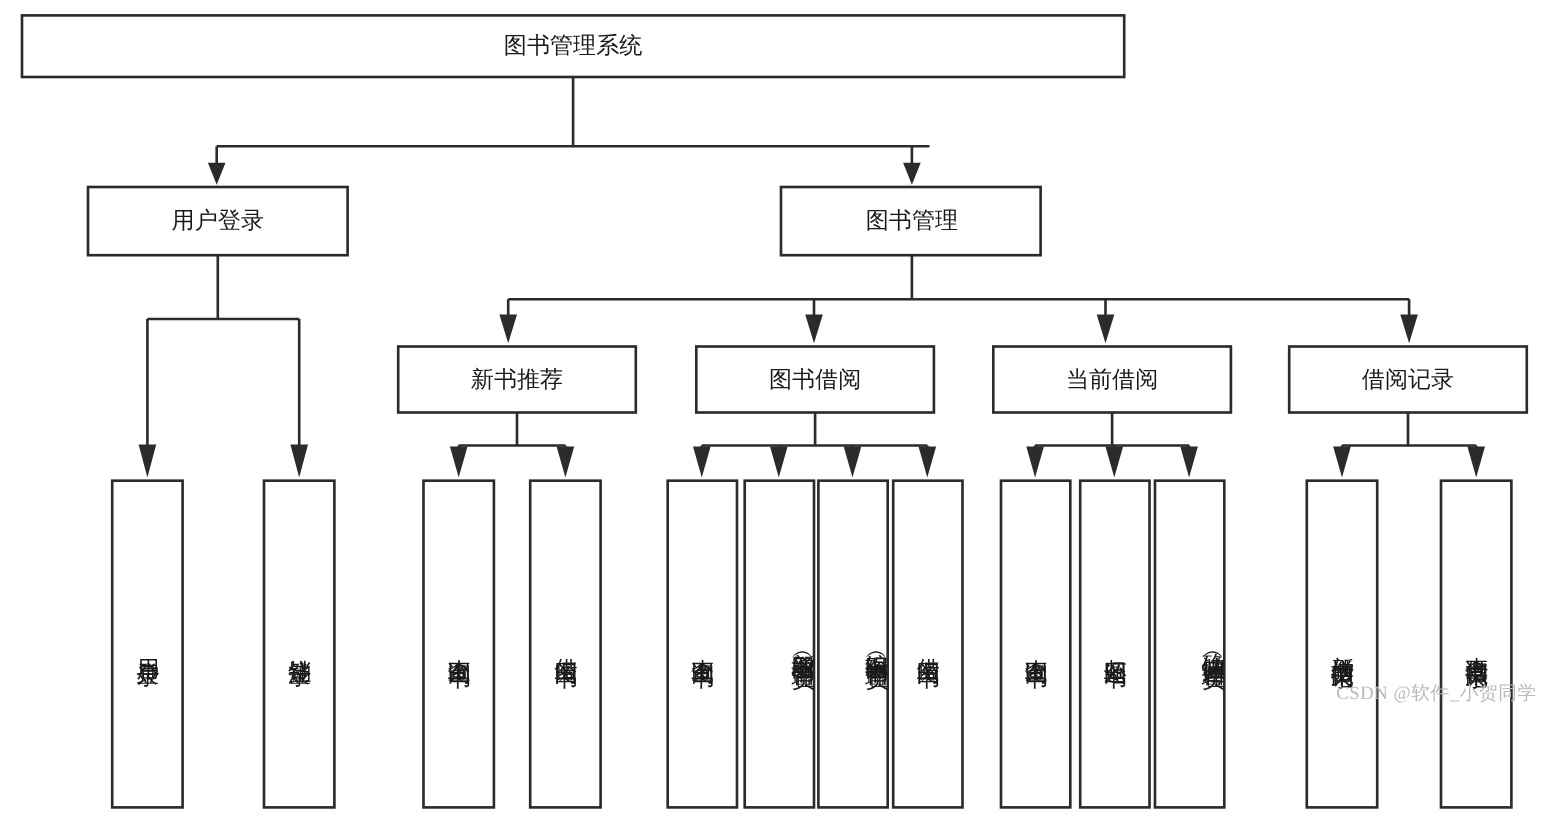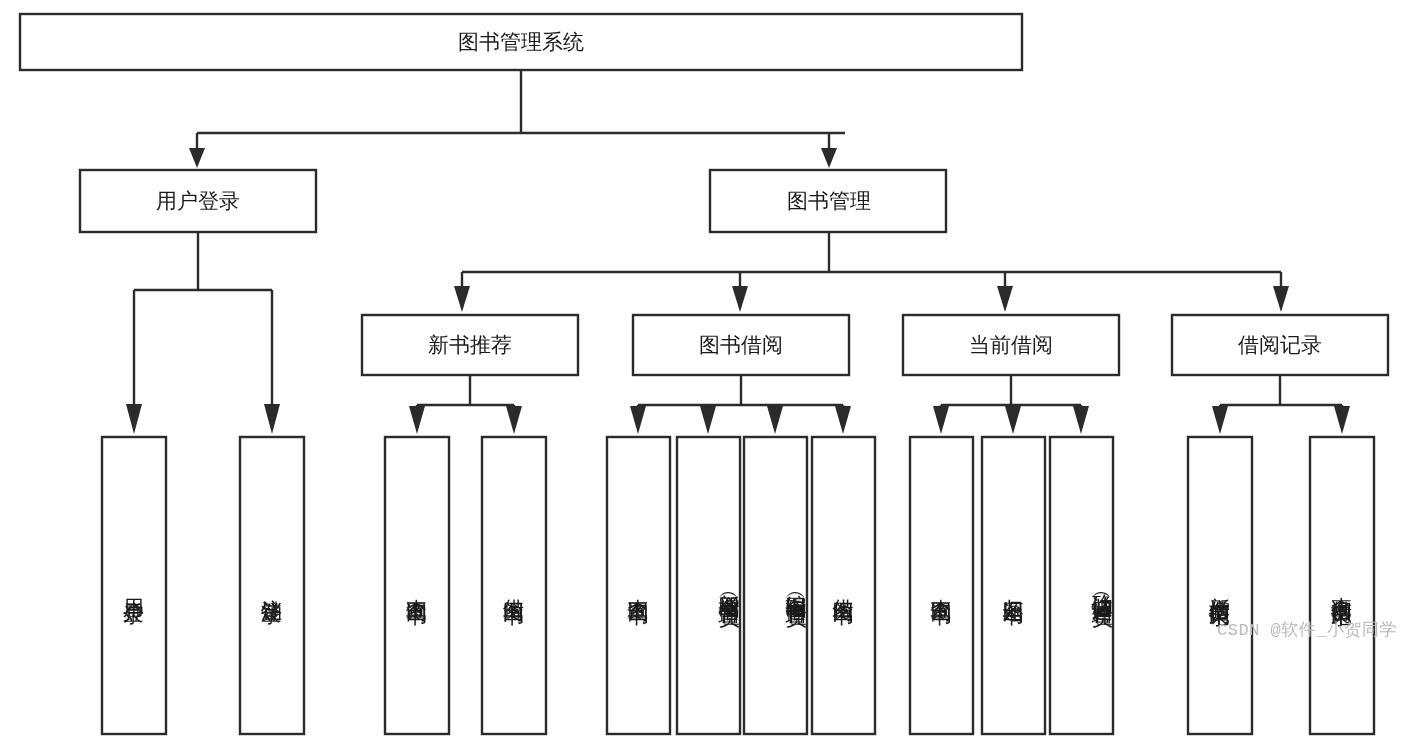--- a/index.html
+++ b/index.html
@@ -62,21 +62,21 @@
     display: flex;
     align-items: center;
     justify-content: center;
     text-align: center;
     pointer-events: none;
   }
   .watermark {
     position: absolute;
     right: 8px;
     bottom: 6px;
-    font-family: Liberation Mono, monospace;
+    font-family: Liberation Serif, serif;
     font-size: 17px;
     color: #b9b9b9;
     letter-spacing: 0.5px;
     white-space: nowrap;
     margin-left: 38px;
   }
 </style>
 </head>
 <body>
 

